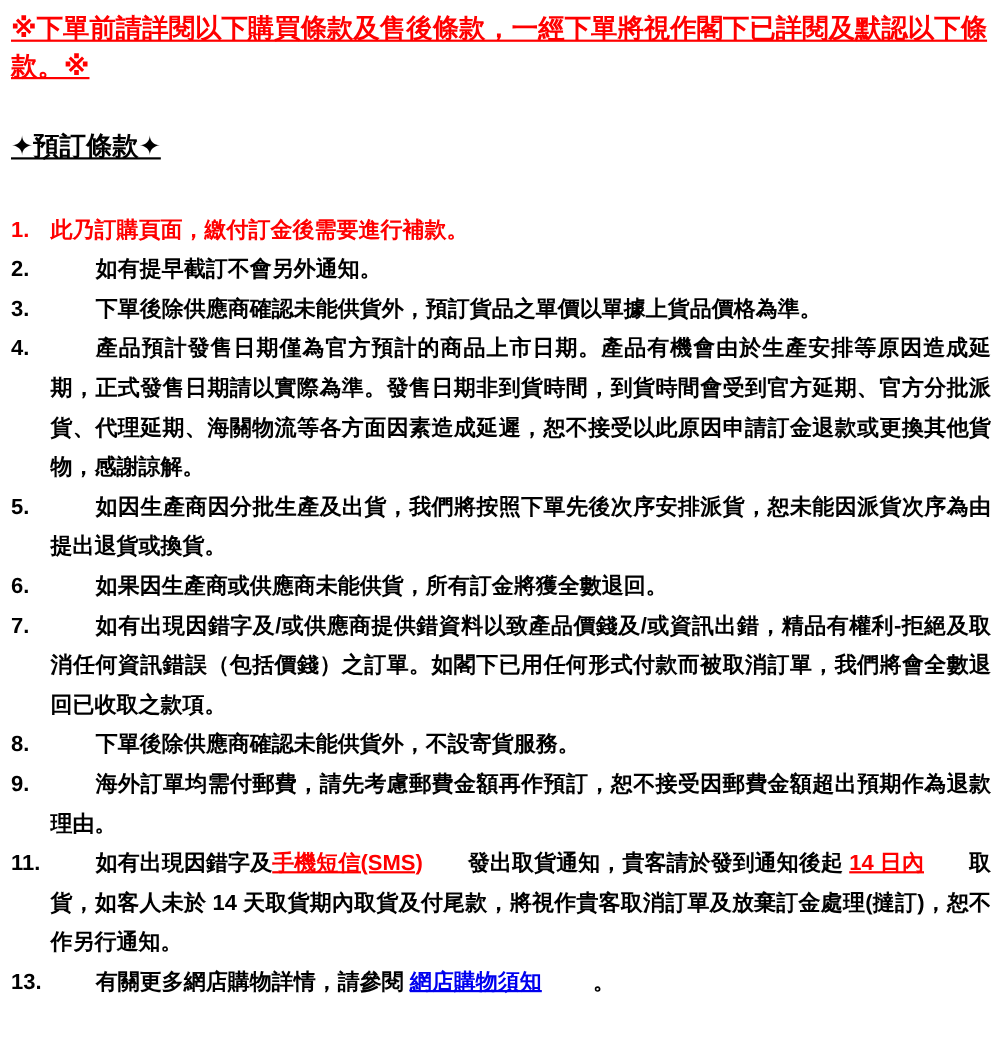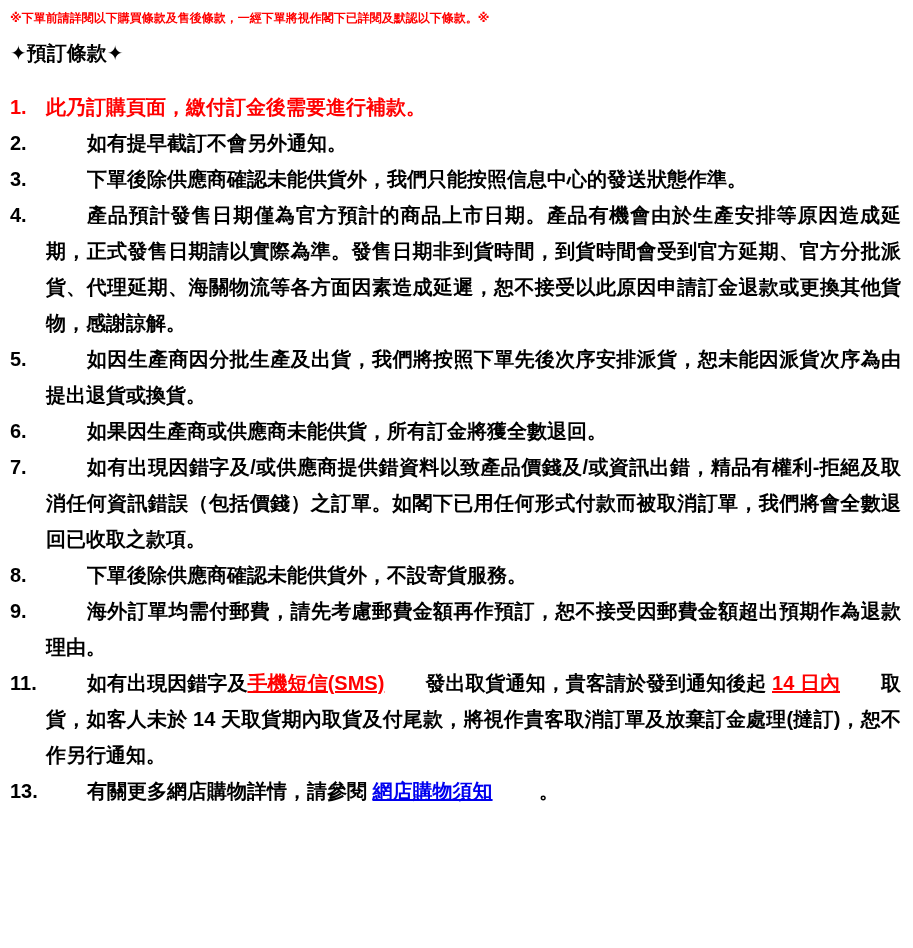--- a/index.html
+++ b/index.html
@@ -21,29 +21,31 @@
     font-family: "Liberation Sans", "DejaVu Sans", sans-serif;
     font-weight: bold;
     color: var(--text);
     font-size: 20px;
   }
   .page {
     padding: 10px 12px 8px 10px;
   }
   .notice {
     color: var(--red);
+    text-decoration: underline;
     line-height: 1.4;
-    margin-bottom: 12px;
-    font-size: 12px;
+    margin-bottom: 40px;
+    font-size: 24px;
   }
   .section-title {
     color: var(--text);
+    text-decoration: underline;
     line-height: 1.4;
-    margin-bottom: 22px;
-    font-size: 20px;
+    margin-bottom: 40px;
+    font-size: 24px;
   }
   .terms {
     margin: 0;
     padding: 0;
   }
   .term {
     display: flex;
     align-items: flex-start;
     line-height: 36px;
   }
@@ -80,21 +82,21 @@
       <div class="term">
         <span class="term-number red">1.</span>
         <span class="term-text"><span class="seg-red">此乃訂購頁面，繳付訂金後需要進行補款。</span></span>
       </div>
       <div class="term">
         <span class="term-number">2.</span>
         <span class="term-text"><span class="seg-normal">如有提早截訂不會另外通知。</span></span>
       </div>
       <div class="term">
         <span class="term-number">3.</span>
-        <span class="term-text"><span class="seg-normal">下單後除供應商確認未能供貨外，我們只能按照信息中心的發送狀態作準。</span></span>
+        <span class="term-text"><span class="seg-normal">下單後除供應商確認未能供貨外，預訂貨品之單價以單據上貨品價格為準。</span></span>
       </div>
       <div class="term">
         <span class="term-number">4.</span>
         <span class="term-text"><span class="seg-normal">產品預計發售日期僅為官方預計的商品上市日期。產品有機會由於生產安排等原因造成延期，正式發售日期請以實際為準。發售日期非到貨時間，到貨時間會受到官方延期、官方分批派貨、代理延期、海關物流等各方面因素造成延遲，恕不接受以此原因申請訂金退款或更換其他貨物，感謝諒解。</span></span>
       </div>
       <div class="term">
         <span class="term-number">5.</span>
         <span class="term-text"><span class="seg-normal">如因生產商因分批生產及出貨，我們將按照下單先後次序安排派貨，恕未能因派貨次序為由提出退貨或換貨。</span></span>
       </div>
       <div class="term">

